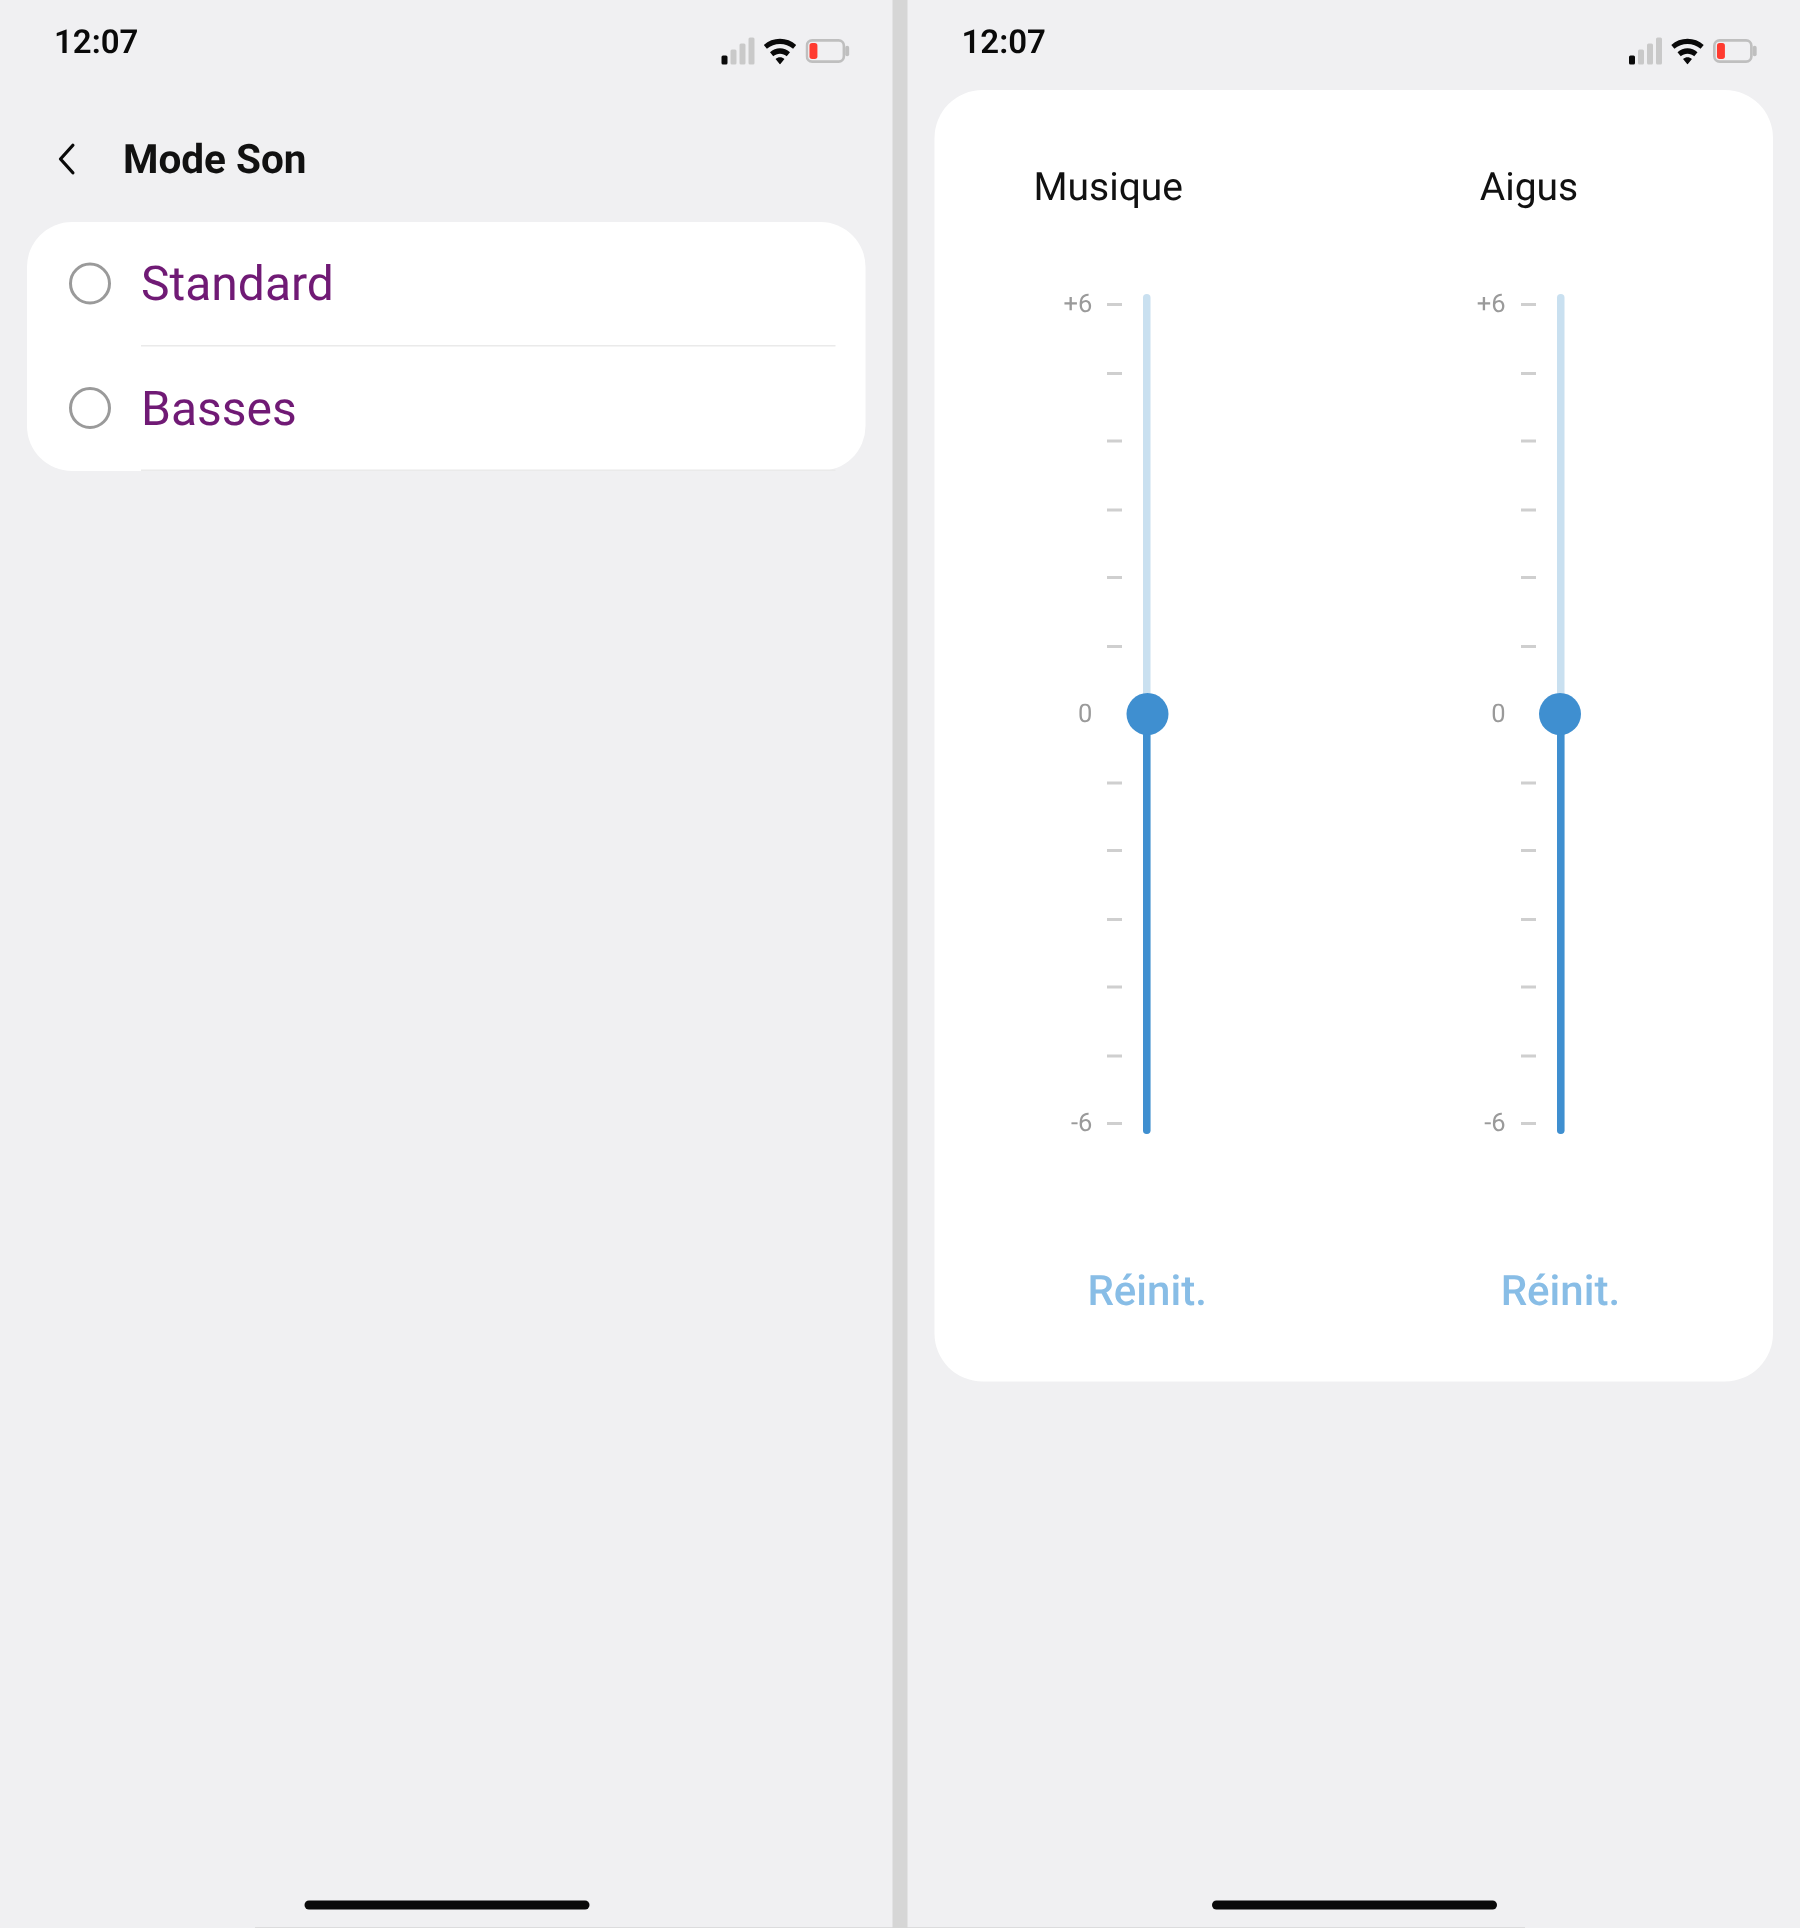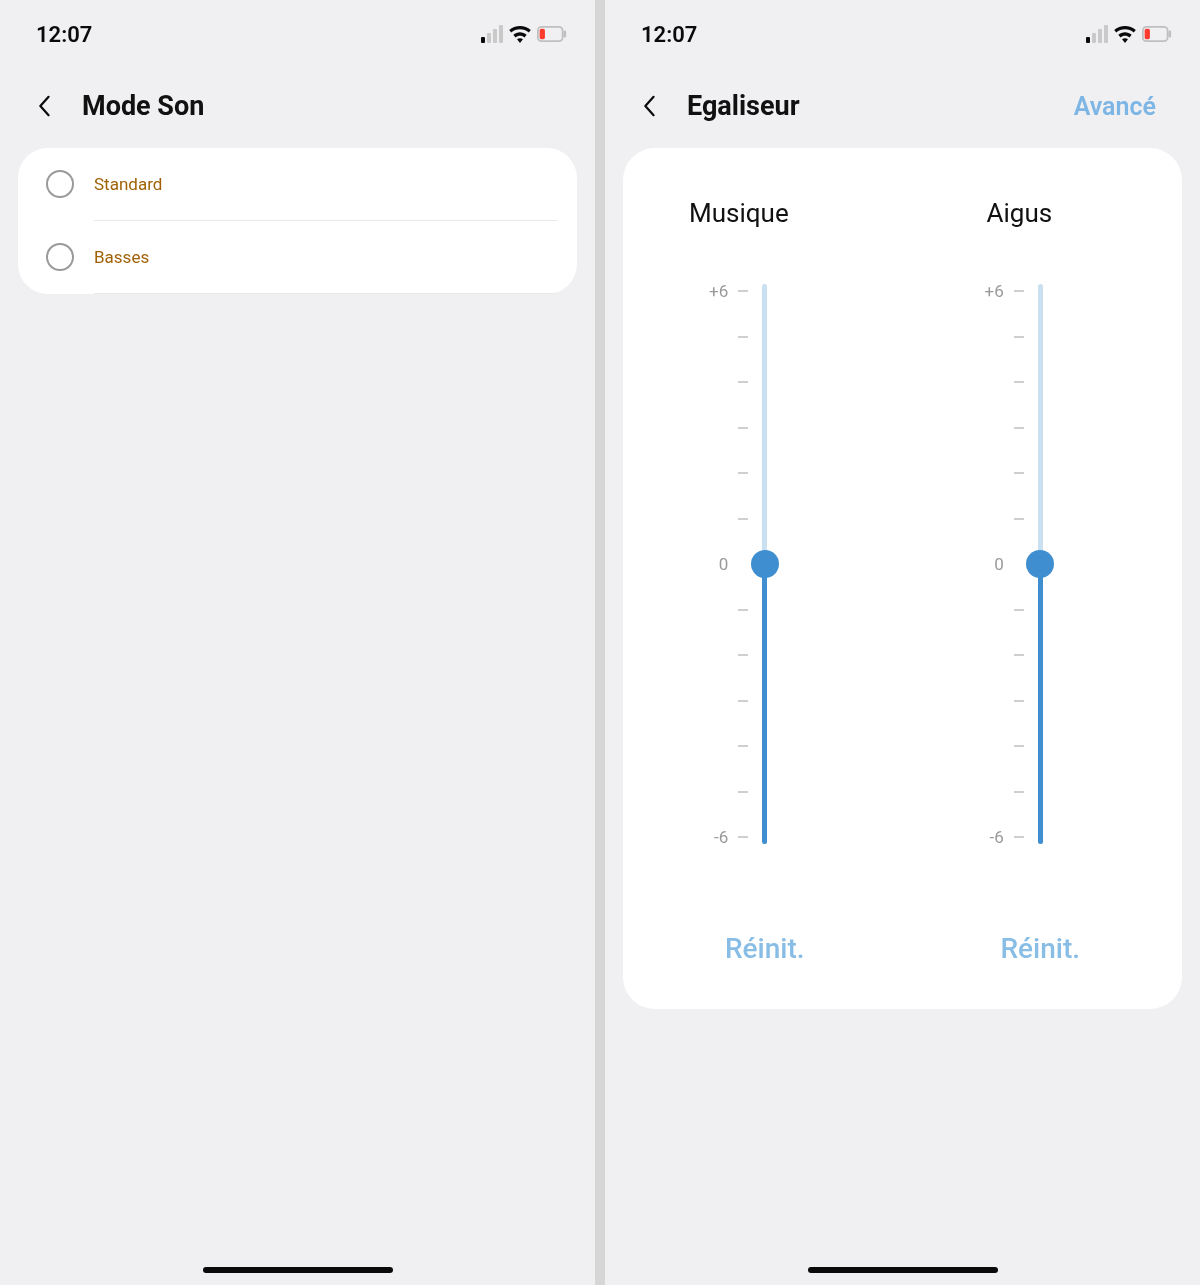--- a/index.html
+++ b/index.html
@@ -19,21 +19,20 @@
       width: 595px;
       height: 1285px;
       background: #f0f0f2;
       position: relative;
       overflow: hidden;
     }
 
     
     .status-bar {
       display: flex;
-      align-items: center;
       justify-content: space-between;
       padding: 16px 28px 8px 36px;
       height: 60px;
     }
     .status-time {
       font-size: 22px;
       font-weight: 600;
       color: #0a0a0a;
     }
     .status-icons {
@@ -100,22 +99,22 @@
     .radio.selected {
       border-color: #2b8fe3;
     }
     .radio.selected::after {
       content: "";
       width: 14px; height: 14px;
       background: #2b8fe3;
       border-radius: 50%;
     }
     .radio-label {
-      font-size: 17px;
-      color: #a16207;
+      font-size: 32px;
+      color: #701a75;
     }
     .divider {
       height: 1px;
       background: #eaeaea;
       margin-left: 76px;
       margin-right: 20px;
     }
 
     
     .eq-card {
@@ -295,29 +294,20 @@
         <span class="battery-icon">
           <svg width="30" height="16" viewBox="0 0 34 18">
               <rect x="1" y="1" width="28" height="16" rx="4" fill="none" stroke="#bfbfbf" stroke-width="2"></rect>
               <rect x="30" y="5" width="3" height="8" rx="1.5" fill="#bfbfbf"></rect>
               <rect x="3" y="3" width="6" height="12" rx="2" fill="#ff3b30"></rect>
             </svg>
         </span>
       </div>
     </div>
 
-    <div class="app-bar">
-      <div class="back-btn">
-        <svg width="14" height="22" viewBox="0 0 14 24">
-            <path d="M12 2 L3 12 L12 22" stroke="#0a0a0a" stroke-width="2.4" fill="none" stroke-linecap="round" stroke-linejoin="round"></path>
-          </svg>
-      </div>
-      <div class="app-title">Egaliseur</div>
-      <div class="app-action">Avancé</div>
-    </div>
 
     <div class="eq-card">
       <div class="eq-columns">
 
         <div class="eq-col">
           <div class="eq-name">Musique</div>
           <div class="slider-wrap">
             <div class="slider-ticks">
               <div class="tick-row">
                   <span class="tick-label">+6</span>

